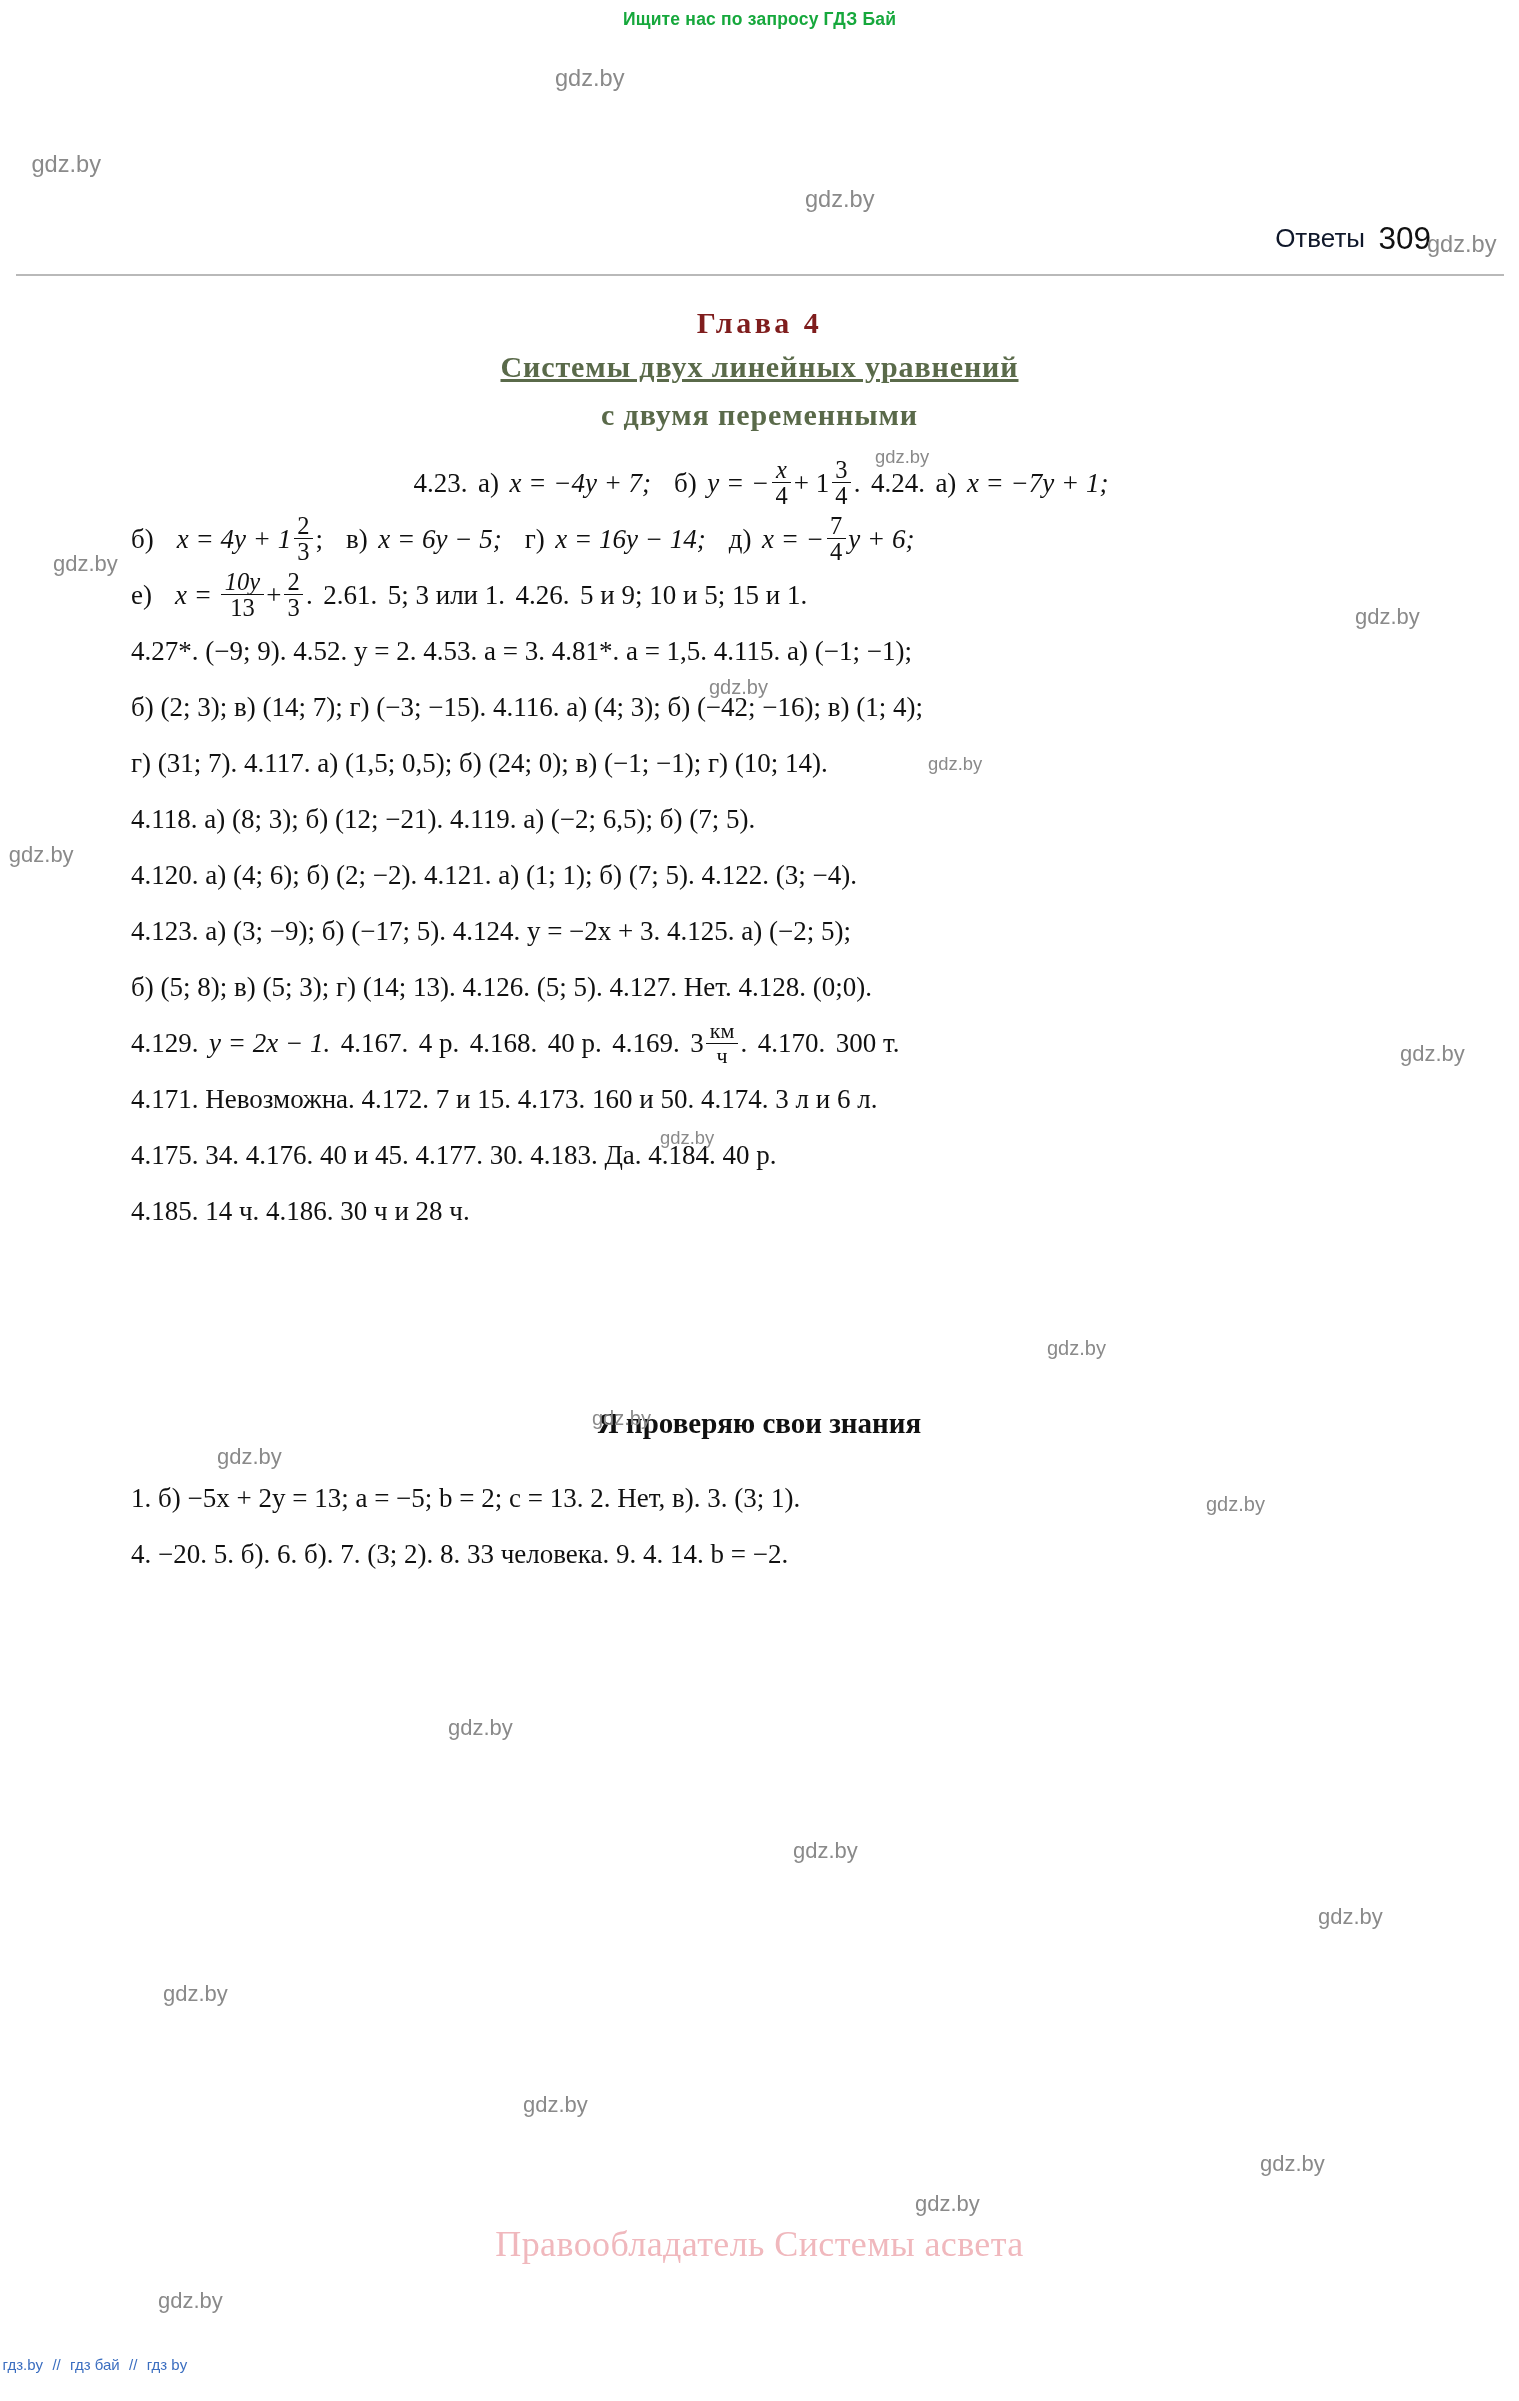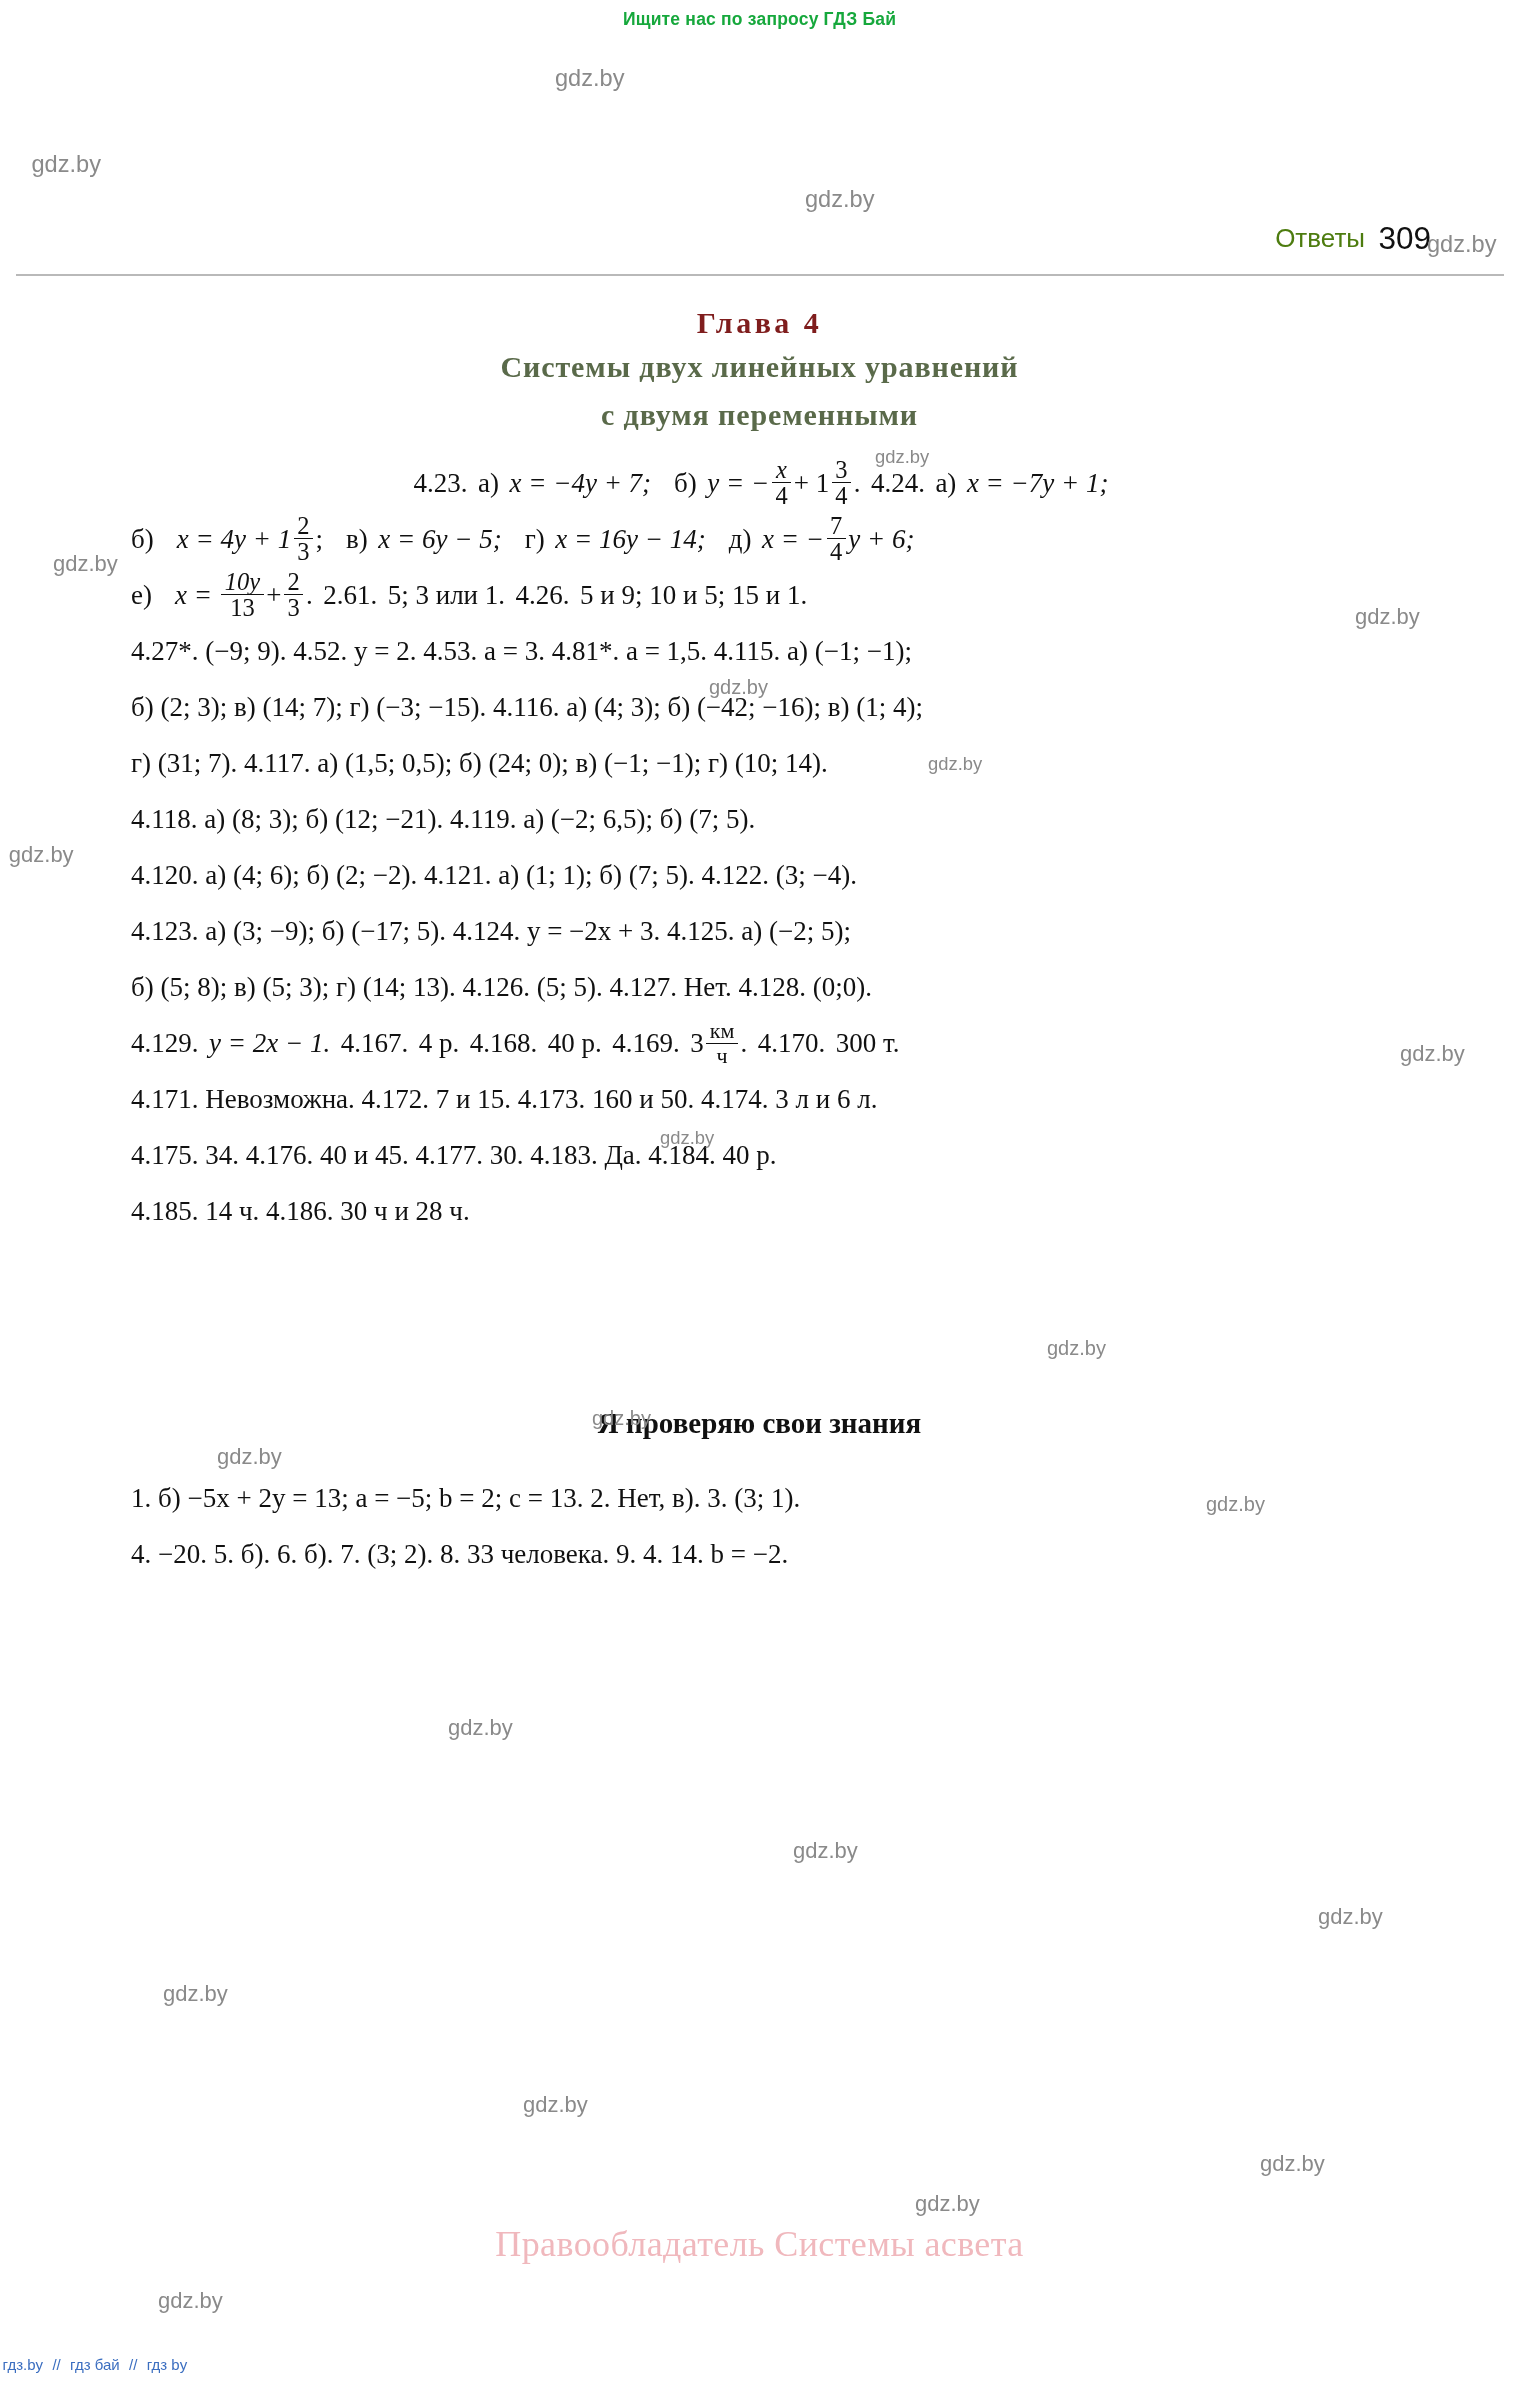--- a/index.html
+++ b/index.html
@@ -39,21 +39,21 @@
     left: 0;
     width: 100%;
     height: 35px;
   }
   .header .answers-label {
     position: absolute;
     right: 154px;
     top: 0;
     font-family: "Liberation Sans", sans-serif;
     font-size: 26px;
-    color: #4d7c0f;
+    color: #0f172a;
   }
   .header .page-number {
     position: absolute;
     right: 88px;
     top: -3.5px;
     font-family: "Liberation Sans", sans-serif;
     font-size: 31.5px;
     color: #111;
   }
   .rule {
@@ -80,20 +80,21 @@
   .chapter-sub1 {
     position: absolute;
     top: 350px;
     left: 0;
     width: 100%;
     text-align: center;
     color: #5a6a4a;
     font-weight: bold;
     font-size: 30px;
     letter-spacing: 0.9px;
+    text-decoration: underline;
   }
   .chapter-sub2 {
     position: absolute;
     top: 398px;
     left: 0;
     width: 100%;
     text-align: center;
     color: #5a6a4a;
     font-weight: bold;
     font-size: 30px;

